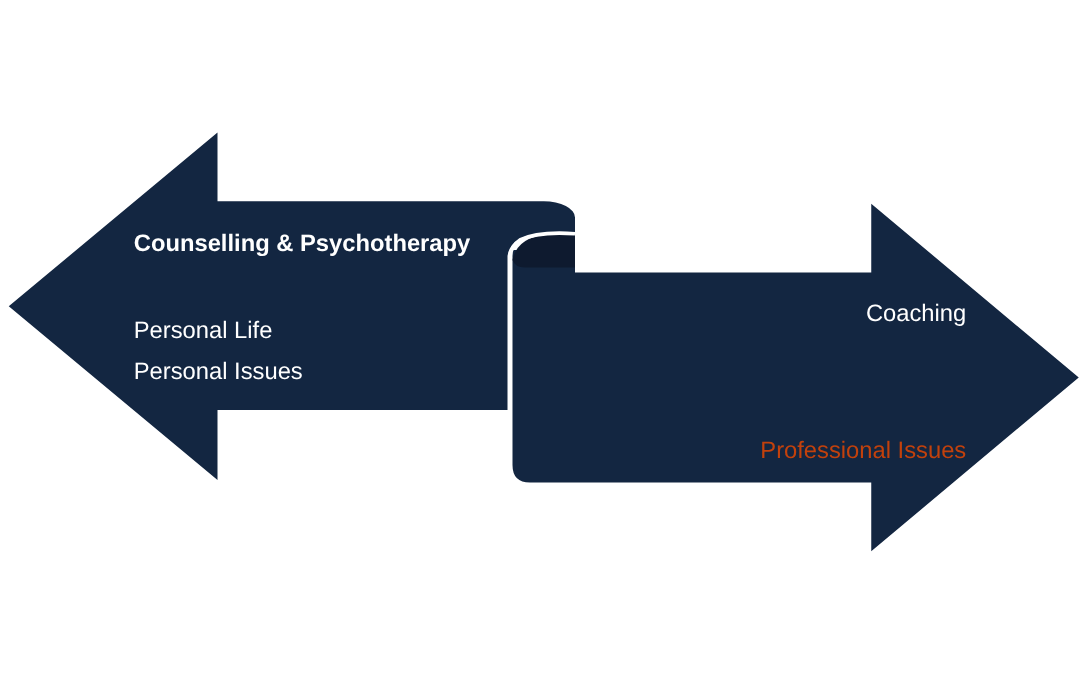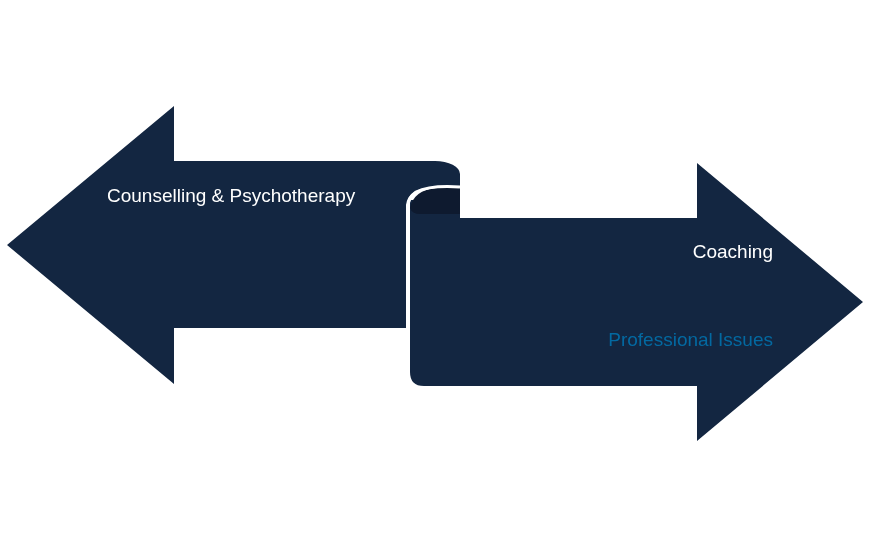--- a/index.html
+++ b/index.html
@@ -25,17 +25,19 @@
     <path d="M 410 200 L 410 372 Q 410 386 424 386 L 697 386 L 697 441 L 863 302 L 697 163 L 697 218 L 460 218 L 460 200 Z" fill="#132641"></path>
 
     <path d="M 7 245 L 174 106 L 174 161 L 435 161 A 25 13 0 0 1 460 174 L 460 187 Q 460 187 435 187 Q 408 188 406 205 L 406 328 L 174 328 L 174 384 Z" fill="#132641"></path>
 
     <path d="M 460 187 L 460 214 L 420 214 Q 412 214 410 208 Q 414 190 436 188 Z" fill="#0e1a2f"></path>
 
     <path d="M 460 187 Q 430 185 416 192 Q 407 198 408 210 L 408 380" fill="none" stroke="#ffffff" stroke-width="3"></path>
     <path d="M 435 161 A 25 13 0 0 1 460 174 L 460 187" fill="none" stroke="#132641" stroke-width="0"></path>
   </svg>
 
-  <div class="label left-label" style="top: 185px; color: rgb(255, 255, 255);">Counselling &amp; Psychotherapy</div>
+  <div class="label left-label" style="top: 185px; color: rgb(255, 255, 255); font-weight: bold;">Counselling &amp; Psychotherapy</div>
+  <div class="label left-label" style="top: 254px; color: rgb(255, 255, 255);">Personal Life</div>
+  <div class="label left-label" style="top: 287px; color: rgb(255, 255, 255);">Personal Issues</div>
 
   <div class="label right-label" style="top: 241px; color: rgb(255, 255, 255);">Coaching</div>
-  <div class="label right-label" style="top: 329px; color: #0369a1;">Professional Issues</div>
+  <div class="label right-label" style="top: 350px; color: #c2410c;">Professional Issues</div>
 </div>
 
 </body></html>

